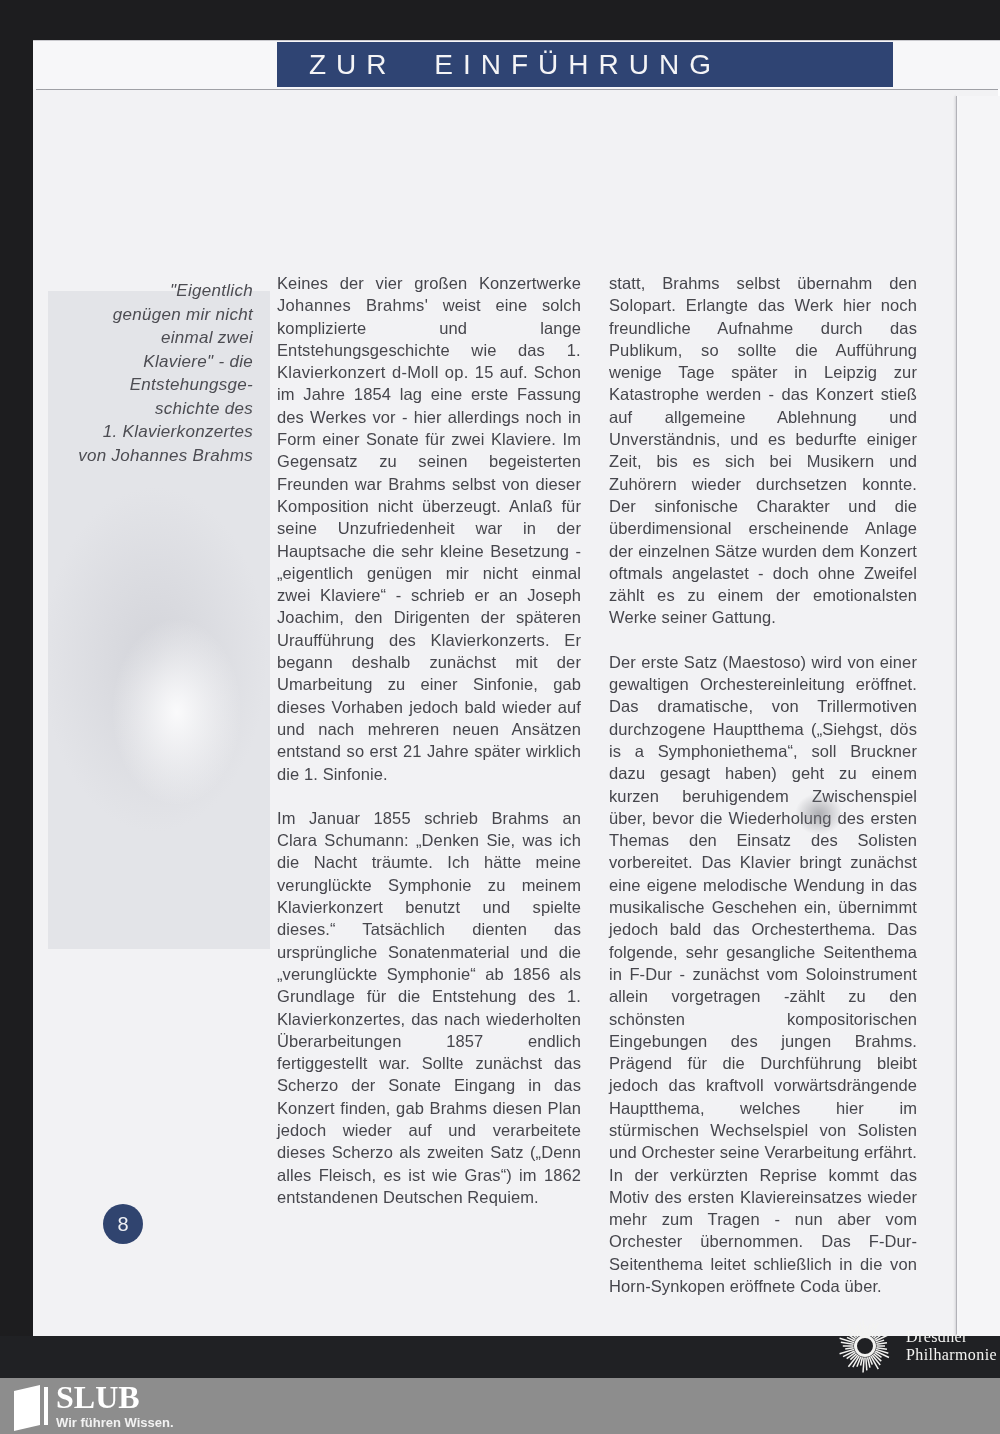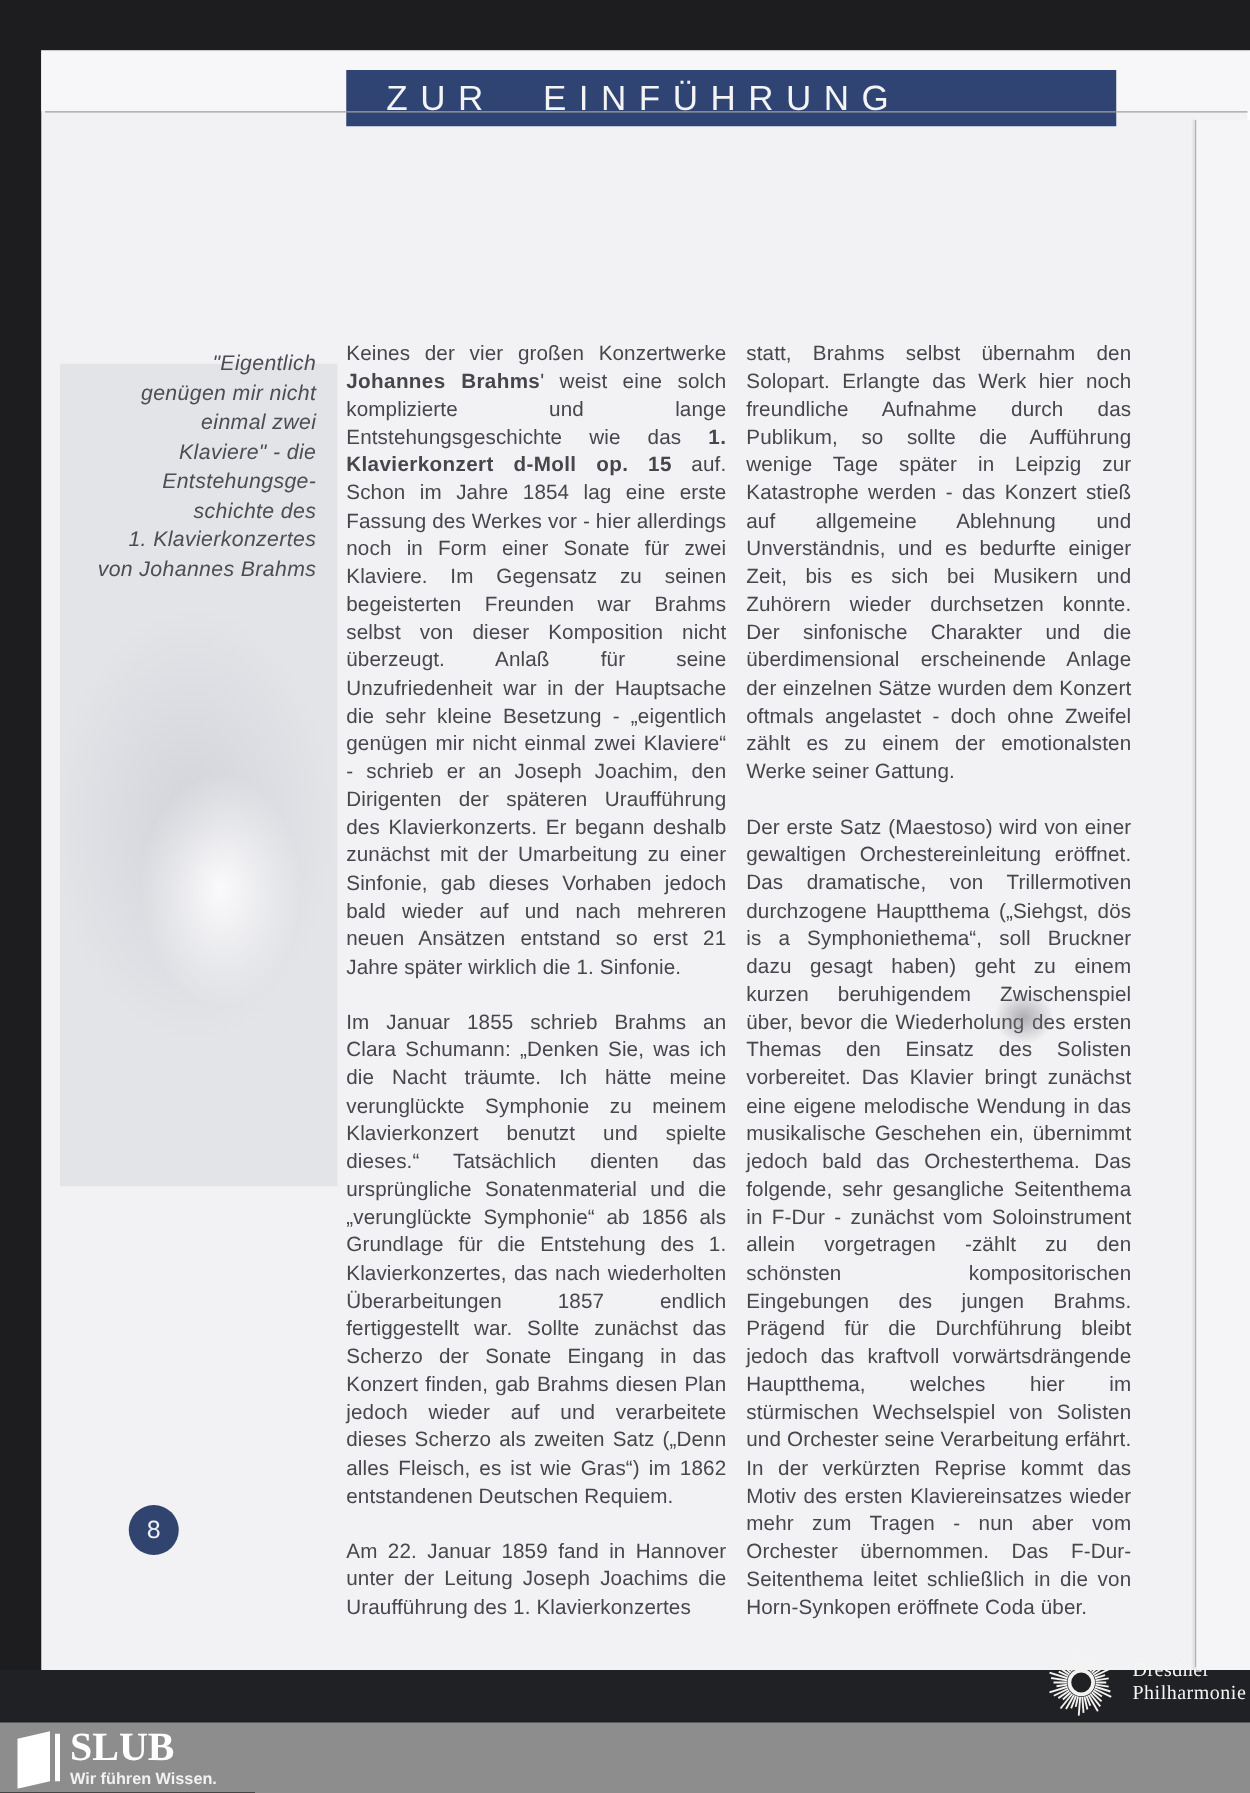--- a/index.html
+++ b/index.html
@@ -9,21 +9,21 @@
   
   #page{position:absolute;left:33px;top:40px;width:967px;height:1296px;
         background:#f2f2f4;border-top:1px solid #c9c9ce;box-shadow:-2px 0 0 #fdfdfe inset;}
   #page-topband{position:absolute;left:0;top:0;width:100%;height:48px;background:#f7f7f9;}
   #rule-under-header{position:absolute;left:3px;top:48px;width:962px;height:1px;background:#9fa0a6;}
   #fold-line{position:absolute;left:923px;top:55px;width:1px;height:1241px;background:#b2b2b8;
              box-shadow:1px 0 2px rgba(255,255,255,.9), -1px 0 2px rgba(140,140,146,.45);}
   #fold-right{position:absolute;left:924px;top:55px;width:43px;height:1241px;background:#f5f5f7;}
 
   
-  #header-bar{position:absolute;left:244px;top:15px;width:616px;height:45px;background:#2f4473;
+  #header-bar{position:absolute;left:244px;top:1px;width:616px;height:45px;background:#2f4473;
               display:flex;align-items:center;}
   #header-bar .title{color:#f4f4f6;font-size:28px;font-weight:400;letter-spacing:10px;
                      word-spacing:20px;padding-left:32px;white-space:nowrap;}
 
   
   #ghost-panel{position:absolute;left:15px;top:250px;width:222px;height:658px;
       background:
         radial-gradient(90px 130px at 58% 64%, rgba(252,252,253,.95), rgba(252,252,253,0) 72%),
         radial-gradient(150px 230px at 48% 56%, rgba(198,199,206,.55), rgba(198,199,206,0) 75%),
         #e3e4e8;}
@@ -34,23 +34,23 @@
 
   
   #page-number{position:absolute;left:70px;top:1163px;width:40px;height:40px;border-radius:50%;
                background:#30446f;color:#eef0f5;font-size:20px;display:flex;align-items:center;
                justify-content:center;}
 
   
   .col{position:absolute;top:231px;color:#46464c;font-size:16.5px;line-height:22.3px;
        text-align:justify;letter-spacing:.1px;}
   #col1{left:244px;width:304px;}
-  #col2{left:564px;width:308px;}
+  #col2{left:576px;width:308px;}
   .col p{margin:0 0 22px 0;}
-  .col b, .col span.b{font-weight:700;letter-spacing:.3px;}
+  .col b, .col span.b{font-weight:400;letter-spacing:.3px;}
 
   
   #smudge{position:absolute;left:762px;top:752px;width:48px;height:42px;border-radius:50%;
           background:radial-gradient(closest-side, rgba(118,119,126,.55), rgba(118,119,126,0));}
 
   
   #bottom-band{position:absolute;left:0;top:1336px;width:1000px;height:98px;background:#202124;}
   #footer-bar{position:absolute;left:0;top:1378px;width:1000px;height:56px;background:#8d8d8d;}
   #slub-logo{position:absolute;left:10px;top:1381px;display:flex;cursor:pointer;}
   #slub-text{color:#fff;}
@@ -76,21 +76,20 @@
     <div id="rule-under-header"></div>
 
     <div id="ghost-panel"></div>
 
     <div id="margin-quote" class="margin-note">"Eigentlich<br>genügen mir nicht<br>einmal zwei<br>Klaviere" - die<br>Entstehungsge-<br>schichte des<br>1. Klavierkonzertes<br>von Johannes Brahms</div>
 
 
     <div id="col1" class="col">
       <p><span>Keines der vier großen Konzertwerke </span><span class="b">Johannes Brahms</span><span>' weist eine solch komplizierte und lange Entstehungsgeschichte wie das </span><span class="b">1. Klavierkonzert d-Moll op. 15</span><span> auf. Schon im Jahre 1854 lag eine erste Fassung des Werkes vor - hier allerdings noch in Form einer Sonate für zwei Klaviere. Im Gegensatz zu seinen begeisterten Freunden war Brahms selbst von dieser Komposition nicht überzeugt. Anlaß für seine Unzufriedenheit war in der Hauptsache die sehr kleine Besetzung - „eigentlich genügen mir nicht einmal zwei Klaviere“ - schrieb er an Joseph Joachim, den Dirigenten der späteren Uraufführung des Klavierkonzerts. Er begann deshalb zunächst mit der Umarbeitung zu einer Sinfonie, gab dieses Vorhaben jedoch bald wieder auf und nach mehreren neuen Ansätzen entstand so erst 21 Jahre später wirklich die 1. Sinfonie.</span></p>
       <p>Im Januar 1855 schrieb Brahms an Clara Schumann: „Denken Sie, was ich die Nacht träumte. Ich hätte meine verunglückte Symphonie zu meinem Klavierkonzert benutzt und spielte dieses.“ Tatsächlich dienten das ursprüngliche Sonatenmaterial und die „verunglückte Symphonie“ ab 1856 als Grundlage für die Entstehung des 1. Klavierkonzertes, das nach wiederholten Überarbeitungen 1857 endlich fertiggestellt war. Sollte zunächst das Scherzo der Sonate Eingang in das Konzert finden, gab Brahms diesen Plan jedoch wieder auf und verarbeitete dieses Scherzo als zweiten Satz („Denn alles Fleisch, es ist wie Gras“) im 1862 entstandenen Deutschen Requiem.</p>
-      <p>Am 22. Januar 1859 fand in Hannover unter der Leitung Joseph Joachims die Uraufführung des 1. Klavierkonzertes</p>
     </div>
 
     <div id="col2" class="col">
       <p>statt, Brahms selbst übernahm den Solopart. Erlangte das Werk hier noch freundliche Aufnahme durch das Publikum, so sollte die Aufführung wenige Tage später in Leipzig zur Katastrophe werden - das Konzert stieß auf allgemeine Ablehnung und Unverständnis, und es bedurfte einiger Zeit, bis es sich bei Musikern und Zuhörern wieder durchsetzen konnte. Der sinfonische Charakter und die überdimensional erscheinende Anlage der einzelnen Sätze wurden dem Konzert oftmals angelastet - doch ohne Zweifel zählt es zu einem der emotionalsten Werke seiner Gattung.</p>
       <p>Der erste Satz (Maestoso) wird von einer gewaltigen Orchestereinleitung eröffnet. Das dramatische, von Trillermotiven durchzogene Hauptthema („Siehgst, dös is a Symphoniethema“, soll Bruckner dazu gesagt haben) geht zu einem kurzen beruhigendem Zwischenspiel über, bevor die Wiederholung des ersten Themas den Einsatz des Solisten vorbereitet. Das Klavier bringt zunächst eine eigene melodische Wendung in das musikalische Geschehen ein, übernimmt jedoch bald das Orchesterthema. Das folgende, sehr gesangliche Seitenthema in F-Dur - zunächst vom Soloinstrument allein vorgetragen -zählt zu den schönsten kompositorischen Eingebungen des jungen Brahms. Prägend für die Durchführung bleibt jedoch das kraftvoll vorwärtsdrängende Hauptthema, welches hier im stürmischen Wechselspiel von Solisten und Orchester seine Verarbeitung erfährt. In der verkürzten Reprise kommt das Motiv des ersten Klaviereinsatzes wieder mehr zum Tragen - nun aber vom Orchester übernommen. Das F-Dur-Seitenthema leitet schließlich in die von Horn-Synkopen eröffnete Coda über.</p>
     </div>
 
     <div id="smudge"></div>
 
     <div id="page-number">8</div>

